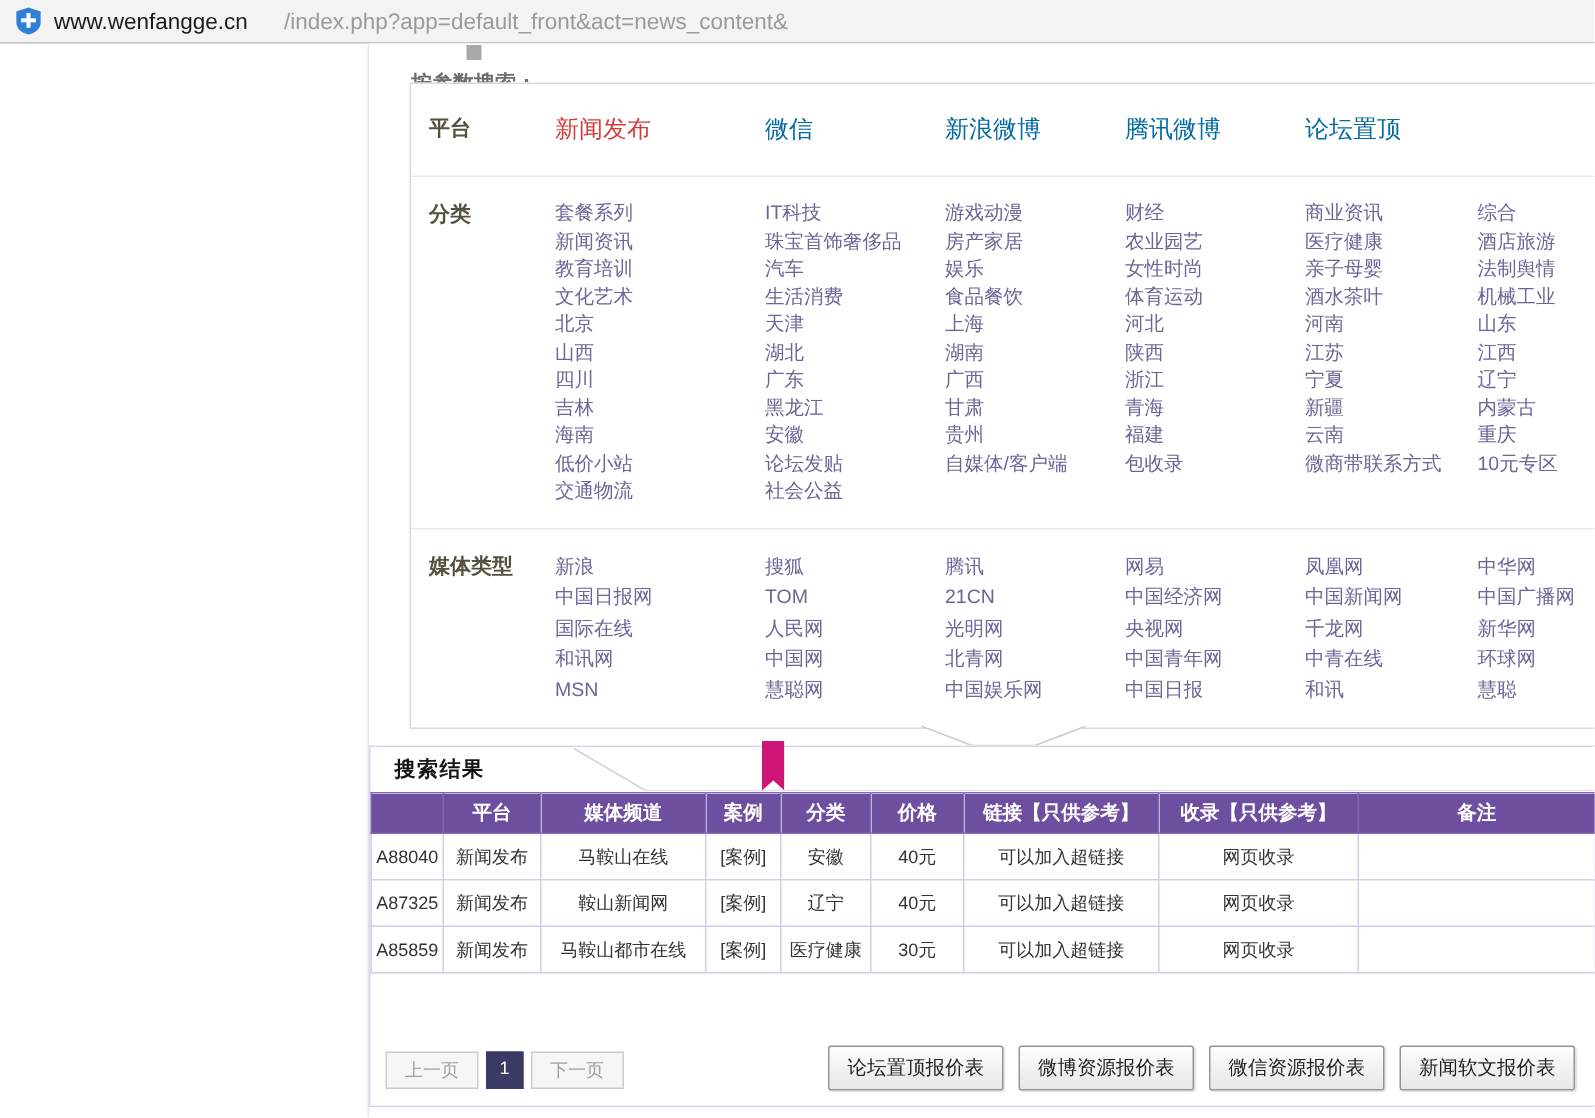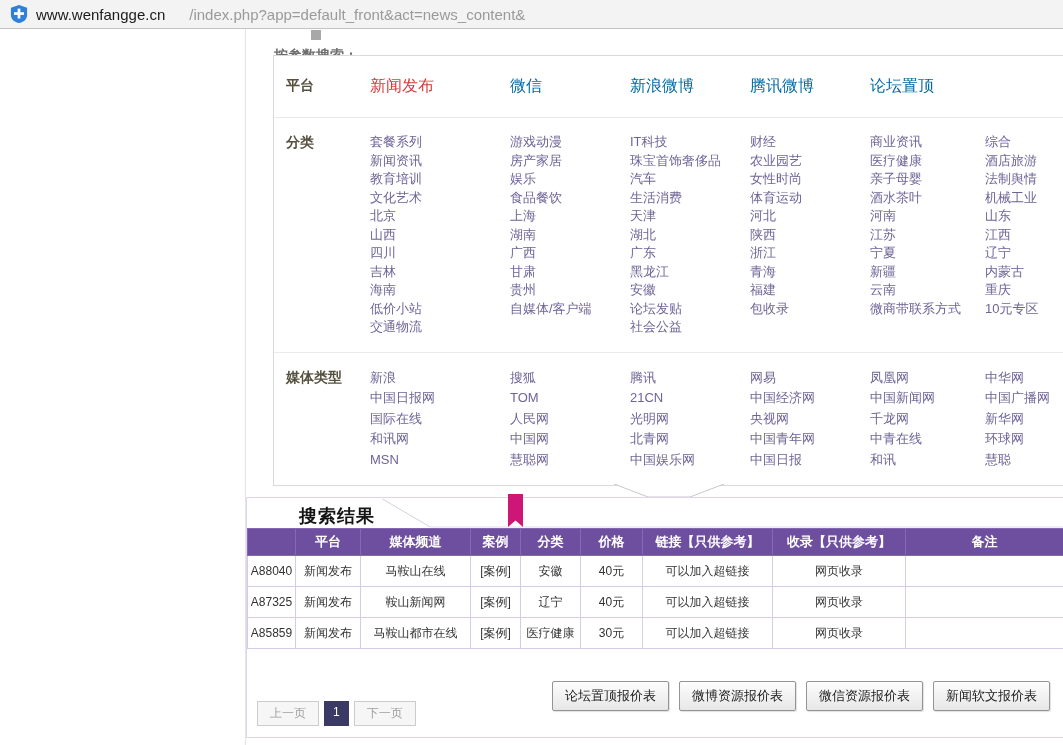--- a/index.html
+++ b/index.html
@@ -29,34 +29,34 @@
   .platform-item:first-of-type { color: #d43c3c; }
   .fcol { list-style: none; }
   .flink { font-size: 13px; color: #6f6497; line-height: 18.5px; cursor: pointer; white-space: nowrap; }
   .media-row .flink { line-height: 20.5px; }
   .notch { position: absolute; bottom: -13px; left: 50%; transform: translateX(-50%); width: 110px; height: 14px; cursor: pointer; }
 
   
   .results-box { position: absolute; left: 0; right: -2px; top: 468px; bottom: 7px; border: 1px solid #ded5ec; background: #fff; }
   .results-header { position: relative; height: 30px; }
   .tab-lines { position: absolute; left: 0; top: 0; width: 100%; height: 30px; }
-  .results-title { position: absolute; left: 16px; top: 6px; font-size: 18px; font-weight: bold; color: #141414; letter-spacing: 1px; margin-left: 36px; }
+  .results-title { position: absolute; left: 16px; top: 6px; font-size: 14px; font-weight: bold; color: #141414; letter-spacing: 1px; }
   .ribbon { position: absolute; left: 261px; top: -4px; width: 15px; height: 33px; background: #ce1677; clip-path: polygon(0 0, 100% 0, 100% 100%, 50% 80%, 0 100%); z-index: 2; }
 
   .results-table { width: 100%; border-collapse: collapse; table-layout: fixed; }
   .results-table th { background: #6e4e9e; border: 1px solid #8568b3; color: #fff; font-size: 13px; font-weight: bold; height: 27px; text-align: center; overflow: hidden; }
   .results-table td { border: 1px solid #d7cce8; height: 31px; text-align: center; font-size: 12px; color: #333; overflow: hidden; }
   .cell-id { font-size: 12px; color: #3a3a3a; }
   .cell-case { cursor: pointer; }
 
   .results-footer { position: absolute; left: 0; right: 0; bottom: 0; height: 60px; }
   .pagination { position: absolute; left: 10px; top: 24px; display: flex; gap: 5px; font-size: 12px; }
   .page-btn { border: 1px solid #ccc; background: #f6f6f6; color: #9f9f9f; padding: 3px 12px; cursor: pointer; }
   .page-current { border: 1px solid #3a3a64; background: #3a3a64; color: #fff; padding: 3px 8px; }
-  .price-buttons { position: absolute; right: 14px; top: 4px; display: flex; gap: 10px; align-items: flex-end; }
+  .price-buttons { position: absolute; right: 14px; top: 20px; display: flex; gap: 10px; align-items: flex-end; }
   .price-btn { font-family: inherit; font-size: 13px; color: #222; padding: 5px 12px; border: 1px solid #949494; border-radius: 2px; background: linear-gradient(#fdfdfd, #e7e7e7); box-shadow: 1px 1px 1px rgba(0,0,0,.12); cursor: pointer; white-space: nowrap; }
 </style>
 </head>
 <body>
 
 <div class="address-bar">
   <span class="shield">
     <svg width="18" height="20" viewBox="0 0 20 22">
       <path d="M10 1 L19 4 V12 C19 17 15 20 10 21 C5 20 1 17 1 12 V4 Z" fill="#2f80d9"></path>
       <rect x="8.5" y="5" width="3" height="11" fill="#fff"></rect>
@@ -94,43 +94,43 @@
           <li class="flink">文化艺术</li>
           <li class="flink">北京</li>
           <li class="flink">山西</li>
           <li class="flink">四川</li>
           <li class="flink">吉林</li>
           <li class="flink">海南</li>
           <li class="flink">低价小站</li>
           <li class="flink">交通物流</li>
         </ul>
       <ul class="fcol">
-          <li class="flink">游戏动漫</li>
-          <li class="flink">房产家居</li>
-          <li class="flink">娱乐</li>
-          <li class="flink">食品餐饮</li>
-          <li class="flink">上海</li>
-          <li class="flink">湖南</li>
-          <li class="flink">广西</li>
-          <li class="flink">甘肃</li>
-          <li class="flink">贵州</li>
-          <li class="flink">自媒体/客户端</li>
-        </ul>
-      <ul class="fcol">
           <li class="flink">IT科技</li>
           <li class="flink">珠宝首饰奢侈品</li>
           <li class="flink">汽车</li>
           <li class="flink">生活消费</li>
           <li class="flink">天津</li>
           <li class="flink">湖北</li>
           <li class="flink">广东</li>
           <li class="flink">黑龙江</li>
           <li class="flink">安徽</li>
           <li class="flink">论坛发贴</li>
           <li class="flink">社会公益</li>
+        </ul>
+      <ul class="fcol">
+          <li class="flink">游戏动漫</li>
+          <li class="flink">房产家居</li>
+          <li class="flink">娱乐</li>
+          <li class="flink">食品餐饮</li>
+          <li class="flink">上海</li>
+          <li class="flink">湖南</li>
+          <li class="flink">广西</li>
+          <li class="flink">甘肃</li>
+          <li class="flink">贵州</li>
+          <li class="flink">自媒体/客户端</li>
         </ul>
       <ul class="fcol">
           <li class="flink">财经</li>
           <li class="flink">农业园艺</li>
           <li class="flink">女性时尚</li>
           <li class="flink">体育运动</li>
           <li class="flink">河北</li>
           <li class="flink">陕西</li>
           <li class="flink">浙江</li>
           <li class="flink">青海</li>

